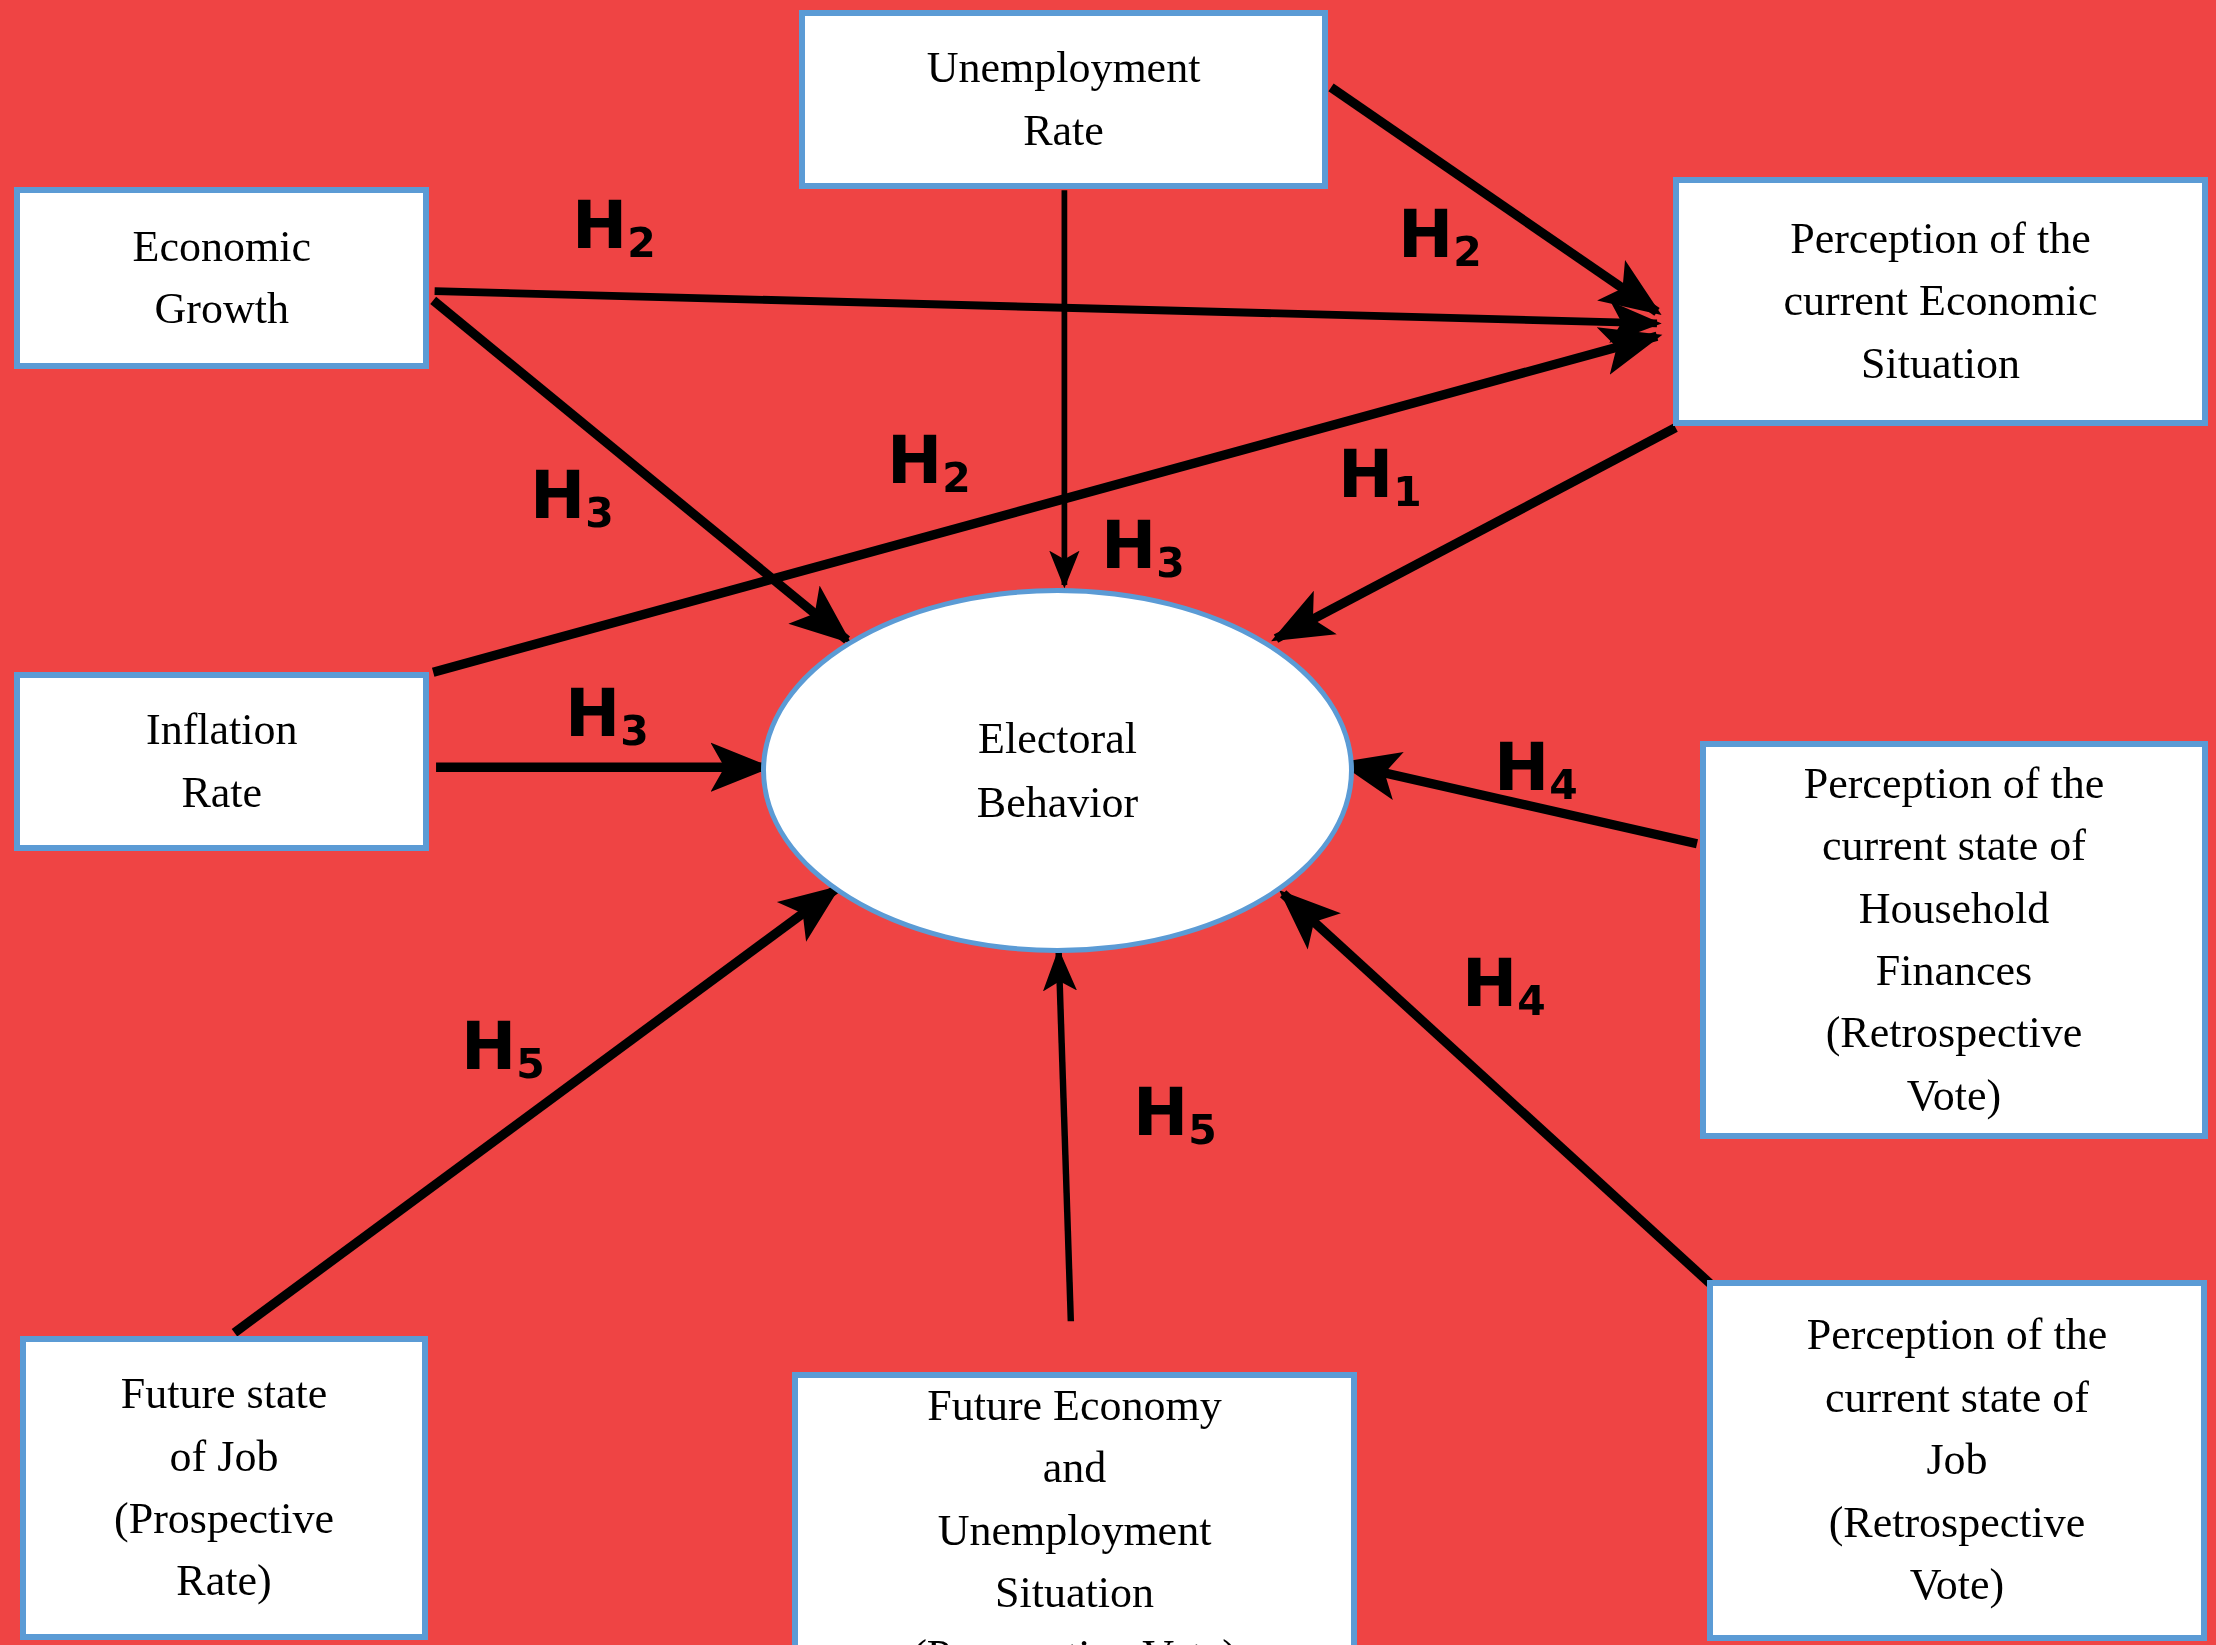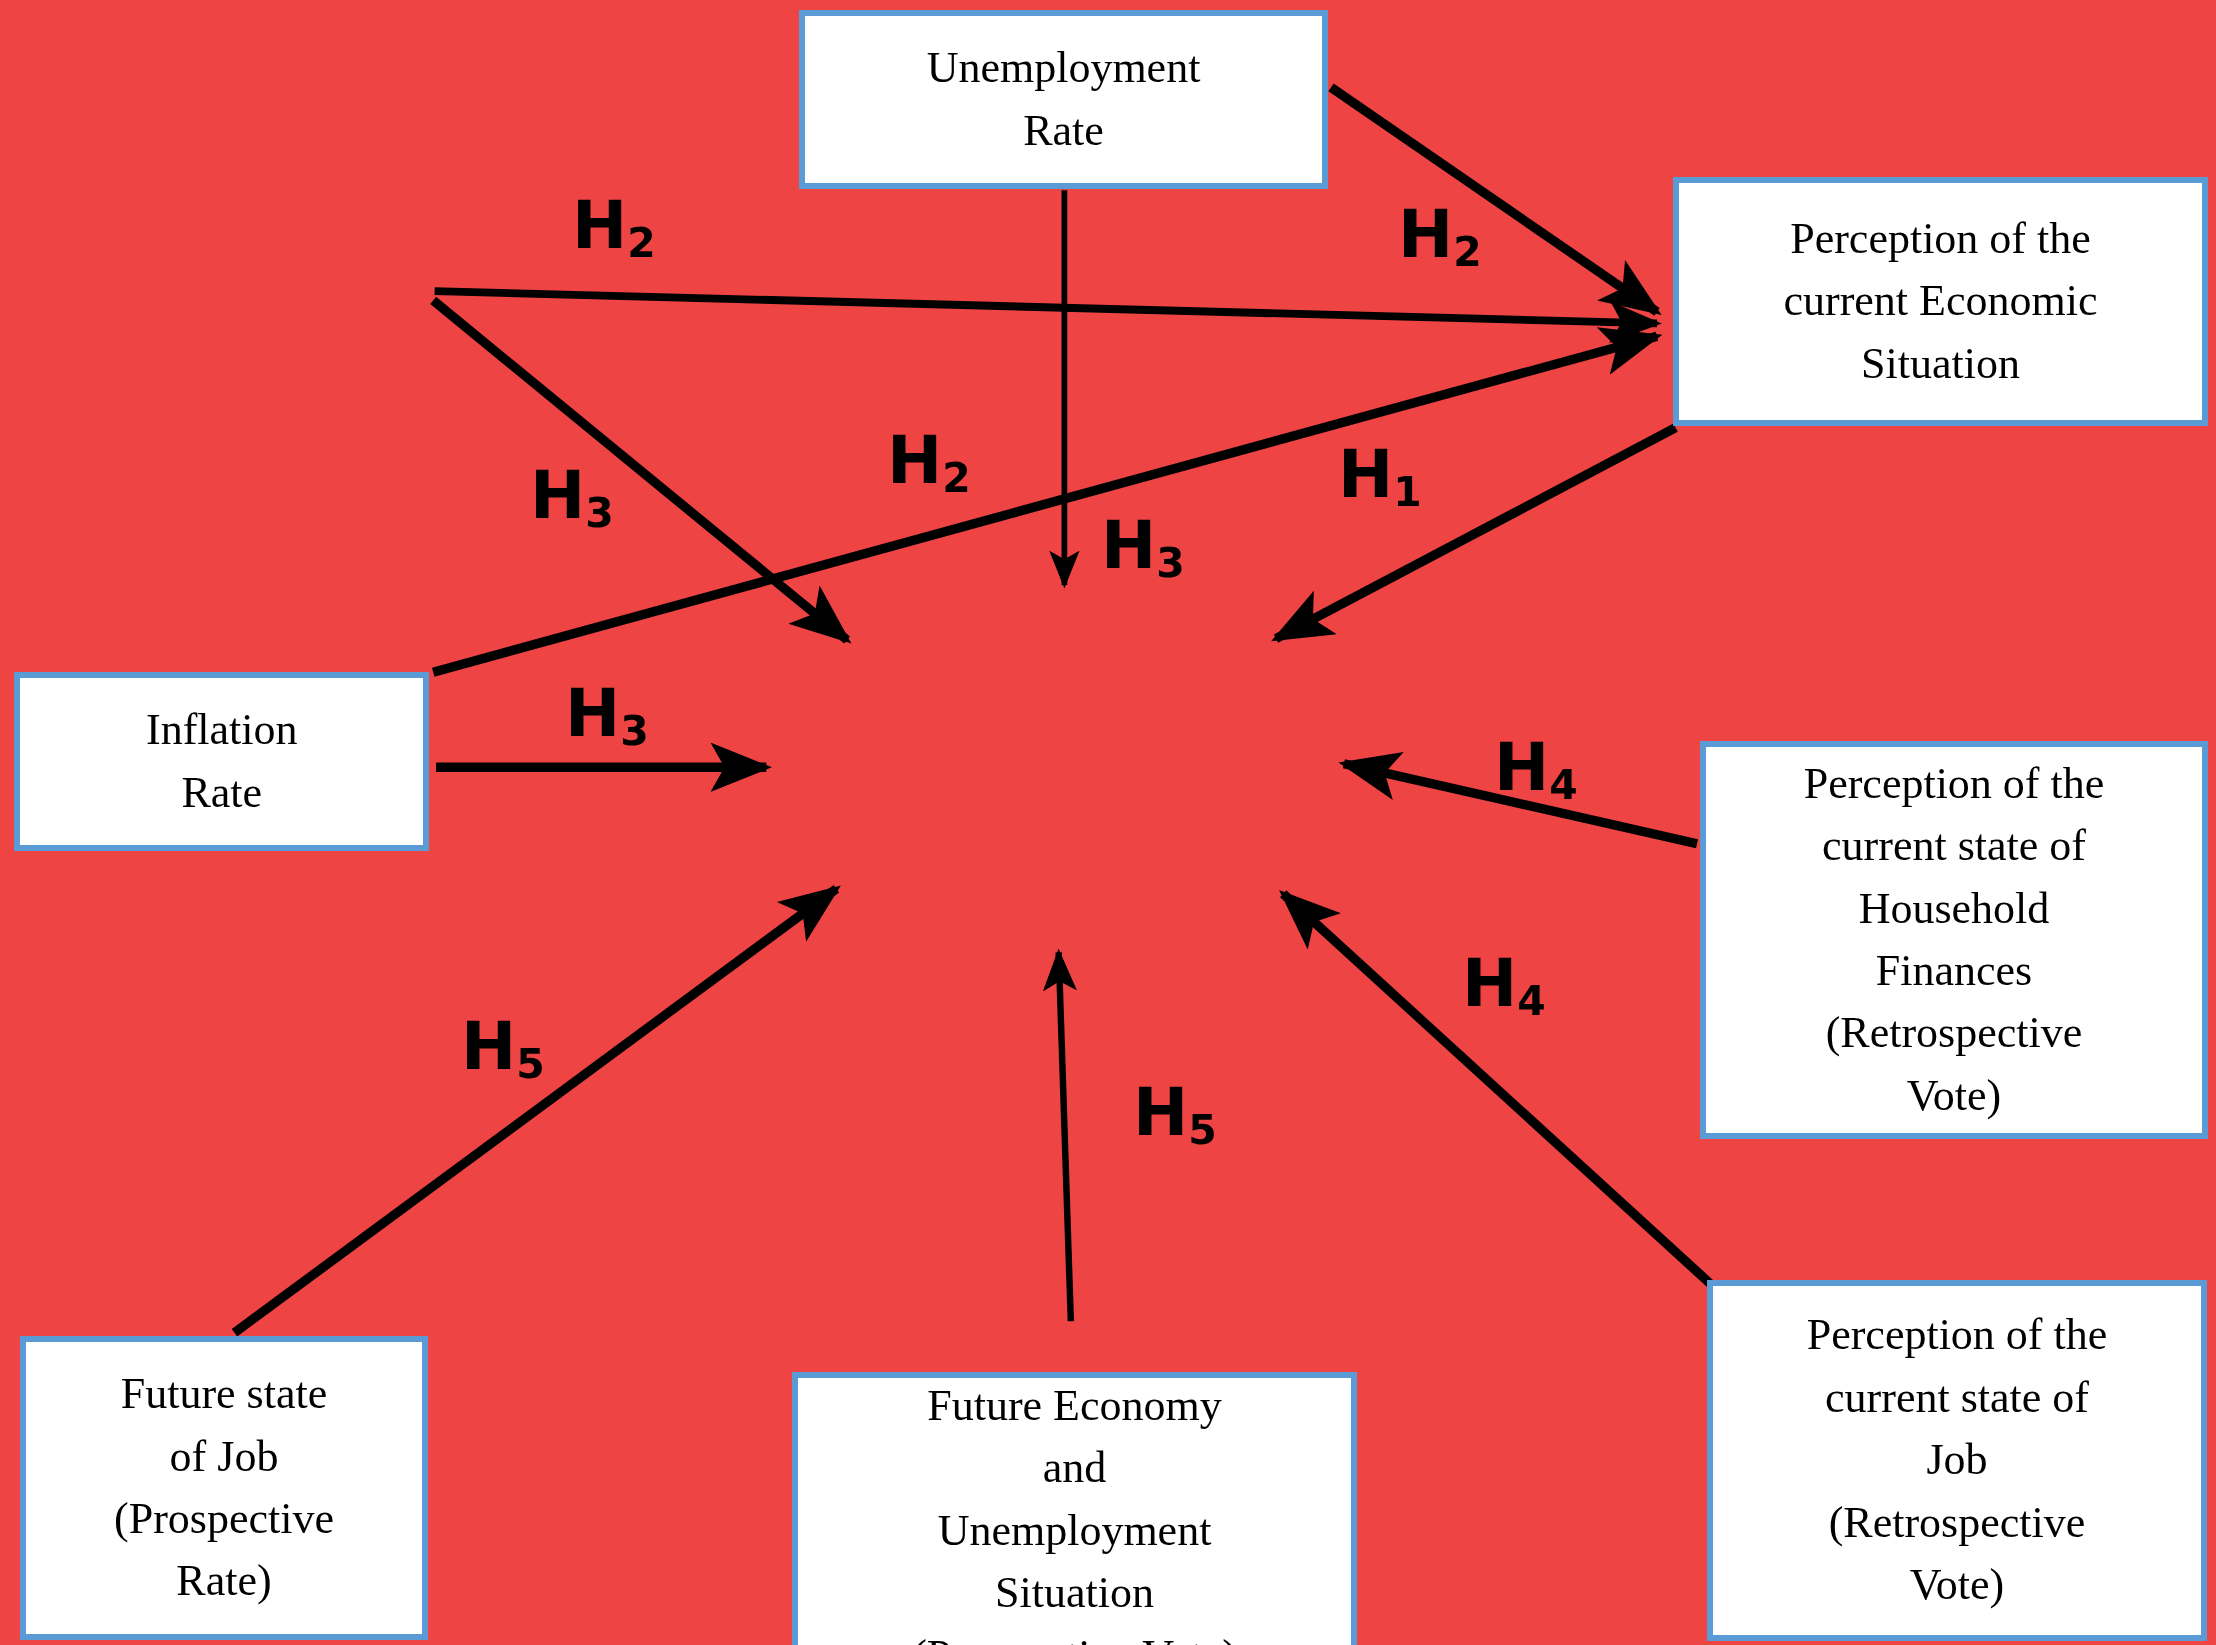--- a/index.html
+++ b/index.html
@@ -106,32 +106,40 @@
     <line x1="328" y1="1864" x2="1170" y2="1243" stroke="#000000" stroke-width="13" marker-end="url(#arrowhead)"></line>
 
     <line x1="1498" y1="1848" x2="1481" y2="1332" stroke="#000000" stroke-width="9" marker-end="url(#arrowhead)"></line>
   </svg>
 
   <div class="node-box" style="left:799px; top:10px; width:529px; height:179px;">
     <span class="txt">Unemployment
 Rate</span>
   </div>
 
+  <div class="node-box" style="left:14.3px; top:187px; width:415px; height:182px;">
+    <span class="txt">Economic
+Growth</span>
+  </div>
 
   <div class="node-box" style="left:1673px; top:177px; width:535px; height:249px;">
     <span class="txt">Perception of the
 current Economic
 Situation</span>
   </div>
 
   <div class="node-box" style="left:14.3px; top:672px; width:415px; height:179px;align-items:center;">
     <span class="txt">Inflation
 Rate</span>
   </div>
 
+  <div class="node-ellipse" style="left:761px; top:588px; width:593px; height:365px;">
+    <span class="txt">Electoral
+Behavior</span>
+  </div>
 
   <div class="node-box" style="left:1700px; top:741px; width:508px; height:398px;">
     <span class="txt">Perception of the
 current state of
 Household
 Finances
 (Retrospective
 Vote)</span>
   </div>
 

